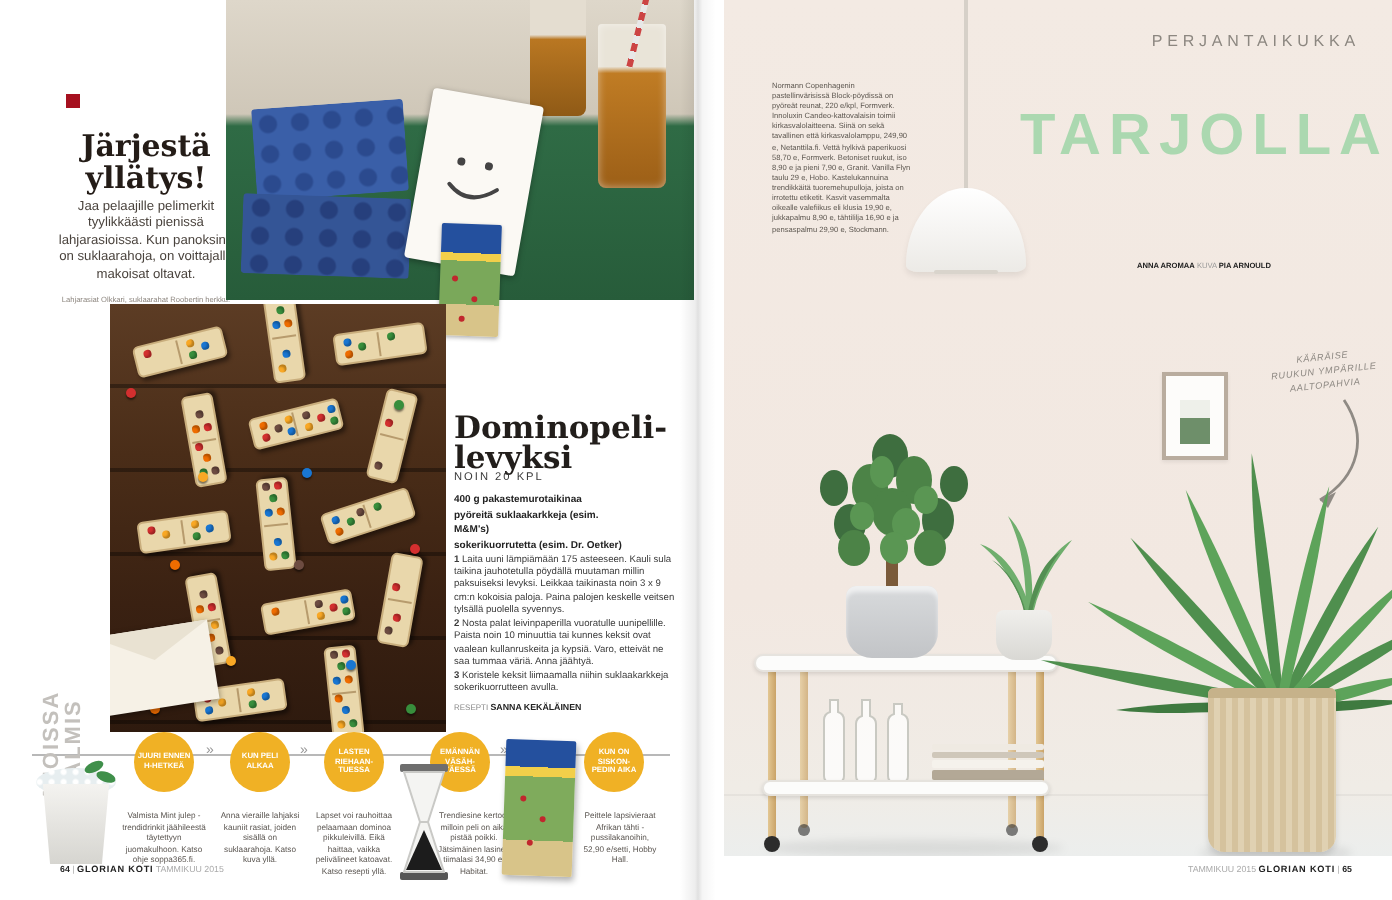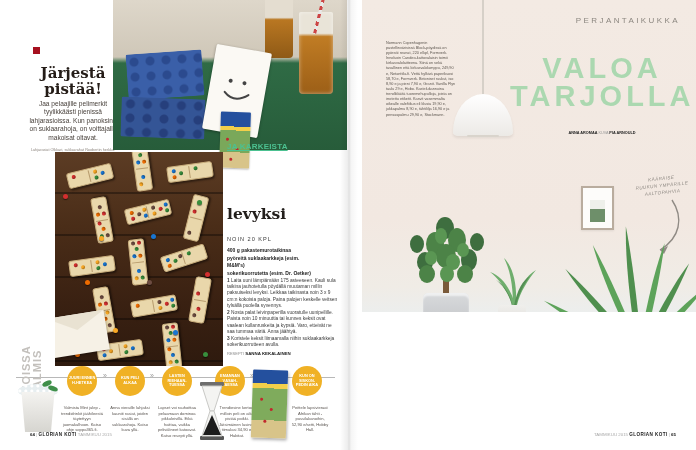--- a/index.html
+++ b/index.html
@@ -86,21 +86,21 @@
      box-shadow:1px 2px 3px rgba(0,0,0,.3);}
   .afribox i{position:absolute;width:3px;height:3px;border-radius:50%;background:#c1272d;}
 
   .footer{top:432px;font-size:4.4px;color:#aaa;}
   .footer b{color:#222;font-size:4.6px;letter-spacing:.4px;}
   .footer .pn{color:#222;font-weight:bold;}
   .f-left{left:30px;}
   .f-right{left:476px;width:200px;text-align:right;}
 
   
-  .photo-right{left:362px;top:0;width:334px;height:312px;
+  .photo-right{left:362px;top:0;width:334px;height:428px;
      background:linear-gradient(180deg,#f3eae3 0%,#f2e8e1 70%,#f0ece6 92%,#eceeed 100%);overflow:hidden;text-decoration:underline;}
   .floorline{left:0;top:397px;width:334px;height:1px;background:rgba(0,0,0,.04);}
   .cord{left:120px;top:0;width:2px;height:96px;background:#d6d0c8;}
   .lampdome{left:91px;top:94px;width:60px;height:42px;background:linear-gradient(180deg,#ffffff,#eceae6);
      border-radius:50% 50% 10% 10%/ 92% 92% 8% 8%;box-shadow:0 2px 3px rgba(0,0,0,.08);}
   .lampdome:after{content:"";position:absolute;left:14px;bottom:-1px;width:32px;height:2px;background:#d9d4cc;border-radius:2px;}
 
   .prod-cap{left:24px;top:37px;width:70px;font-size:3.8px;line-height:1.35;color:#5c564f;text-align:left;}
   .kicker{left:198px;top:16px;width:120px;text-align:right;font-size:8px;letter-spacing:2.4px;color:#8c8780;}
   .big-title{left:148px;top:36px;width:184px;text-align:center;font-size:29px;line-height:.95;
@@ -136,21 +136,21 @@
   .basket:before{content:"";position:absolute;left:0;top:0;width:100%;height:5px;background:#c6b28a;border-radius:3px 3px 0 0;}
   .shadow{background:rgba(0,0,0,.08);border-radius:50%;filter:blur(2px);}
 </style>
 </head>
 <body>
 
 <div class="spread">
 
   <section>
     <div class="abs marker"></div>
-    <h1 class="abs tip-head">Järjestä pistää!</h1>
+    <h1 class="abs tip-head">Järjestä yllätys!</h1>
     <p class="abs tip-body">Jaa pelaajille pelimerkit tyylikkäästi pienissä lahjarasioissa. Kun panoksina on suklaarahoja, on voittajalla makoisat oltavat.</p>
     <p class="abs tip-credit">Lahjarasiat Olkkari, suklaarahat Roobertin herkku.</p>
 
     <div class="abs photo-top">
       <div class="abs eggbox1"></div>
       <div class="abs eggbox2"></div>
       <div class="abs glass2"></div>
       <div class="abs glass1"></div>
       <div class="abs straw"></div>
       <div class="abs card">
@@ -304,24 +304,24 @@
           <span class="candy" style="left: 150px; top: 120px; background: rgb(211, 47, 47);"></span>
           <span class="candy" style="left: 58px; top: 176px; background: rgb(249, 168, 37);"></span>
           <span class="candy" style="left: 118px; top: 178px; background: rgb(25, 118, 210);"></span>
           <span class="candy" style="left: 148px; top: 200px; background: rgb(56, 142, 60);"></span>
           <span class="candy" style="left: 20px; top: 200px; background: rgb(239, 108, 0);"></span>
         </div>
       <div class="abs envelope"></div>
     </div>
 
     <div class="abs teaser">
-      <div>JA KARKEISTA</div>
     </div>
 
     <h2 class="abs r-title">
+      <div>Dominopeli-</div>
       <div>levyksi</div>
     </h2>
     <div class="abs r-yield">NOIN 20 KPL</div>
     <div class="abs r-ingr">
       <div>400 g pakastemurotaikinaa</div>
       <div>pyöreitä suklaakarkkeja (esim. M&amp;M's)</div>
       <div>sokerikuorrutetta (esim. Dr. Oetker)</div>
     </div>
     <div class="abs r-steps">
       <div class="step"><b>1</b> <span>Laita uuni lämpiämään 175 asteeseen. Kauli sula taikina jauhotetulla pöydällä muutaman millin paksuiseksi levyksi. Leikkaa taikinasta noin 3 x 9 cm:n kokoisia paloja. Paina palojen keskelle veitsen tylsällä puolella syvennys.</span></div>
@@ -386,21 +386,20 @@
 
   <section>
     <div class="abs photo-right">
       <div class="abs floorline"></div>
       <div class="abs cord"></div>
       <div class="abs lampdome"></div>
 
       <p class="abs prod-cap">Normann Copenhagenin pastellinvärisissä Block-pöydissä on pyöreät reunat, 220 e/kpl, Formverk. Innoluxin Candeo-kattovalaisin toimii kirkasvalolaitteena. Siinä on sekä tavallinen että kirkasvalolamppu, 249,90 e, Netanttila.fi. Vettä hylkivä paperikuosi 58,70 e, Formverk. Betoniset ruukut, iso 8,90 e ja pieni 7,90 e, Granit. Vanilla Flyn taulu 29 e, Hobo. Kastelukannuina trendikkäitä tuoremehupulloja, joista on irrotettu etiketit. Kasvit vasemmalta oikealle valefiikus eli klusia 19,90 e, jukkapalmu 8,90 e, tähtililja 16,90 e ja pensaspalmu 29,90 e, Stockmann.</p>
       <div class="abs kicker">PERJANTAIKUKKA</div>
       <h1 class="abs big-title">
-        <div>VALOA</div>
         <div>TARJOLLA</div>
       </h1>
       <p class="abs byline">
         <b>ANNA AROMAA</b>
         <span>KUVA</span>
         <b>PIA ARNOULD</b>
       </p>
 
       <div class="abs frame">
           <i></i>

